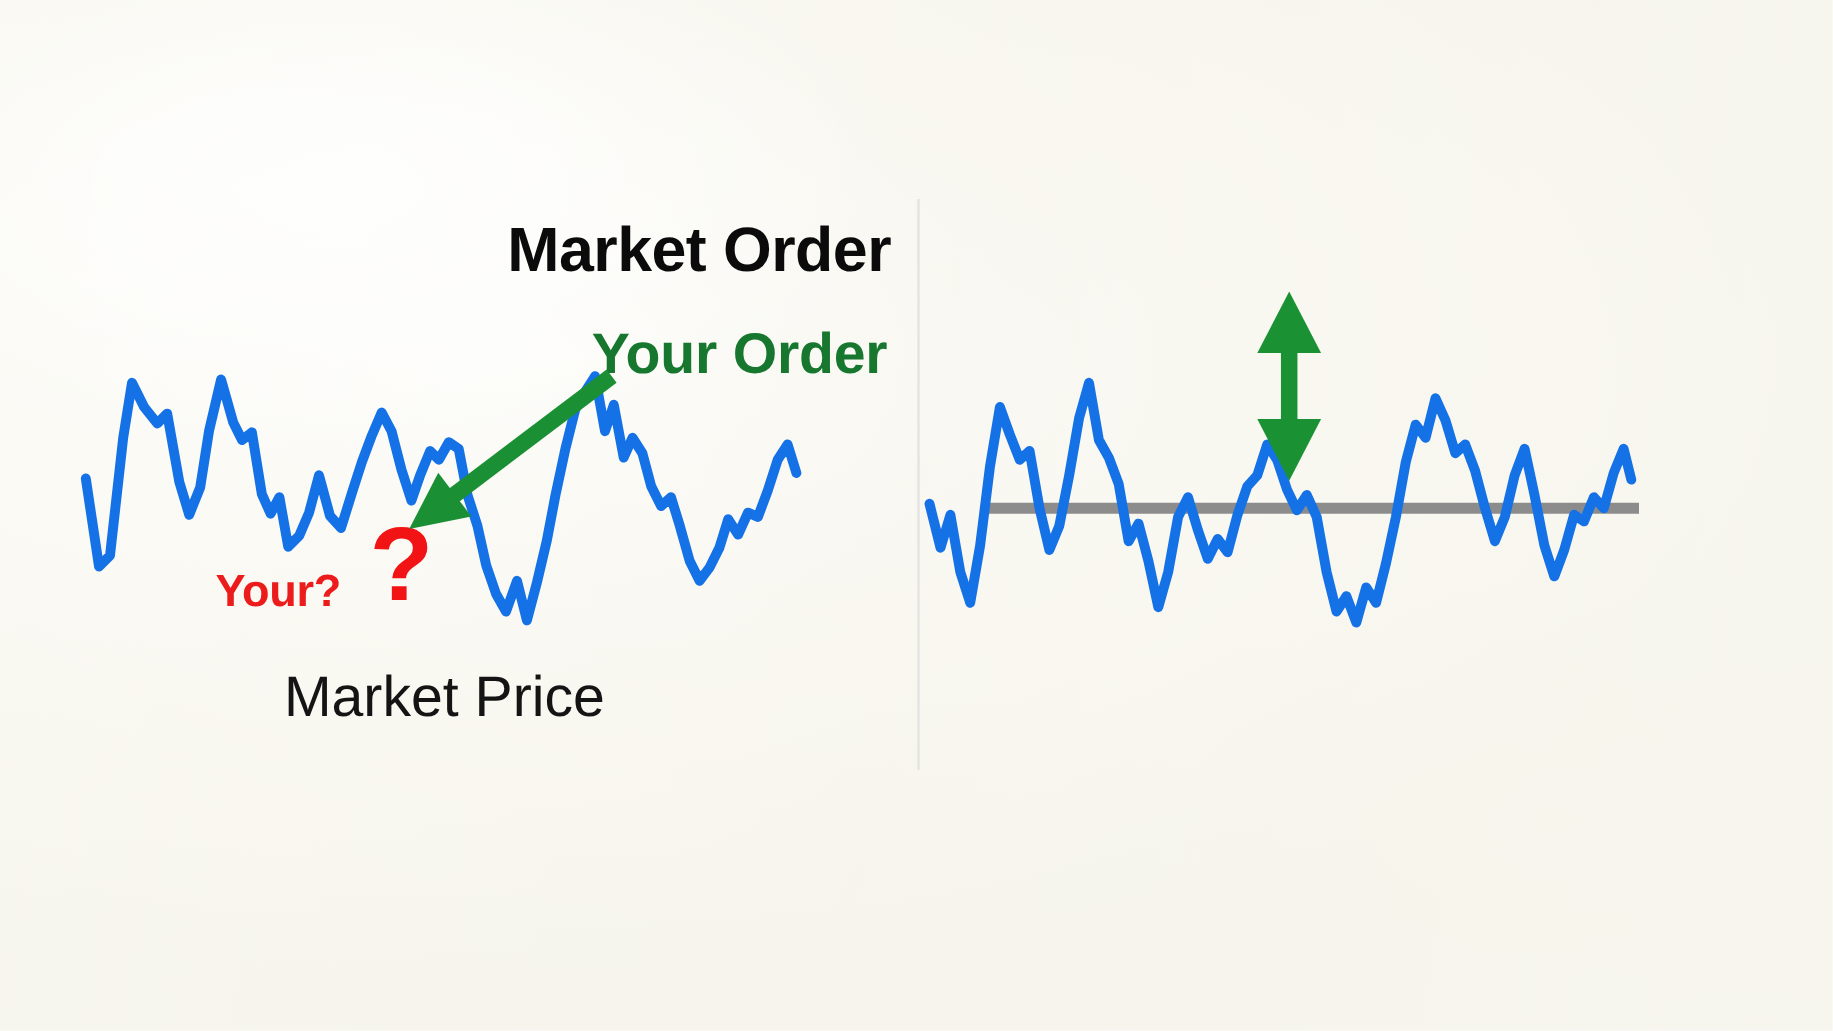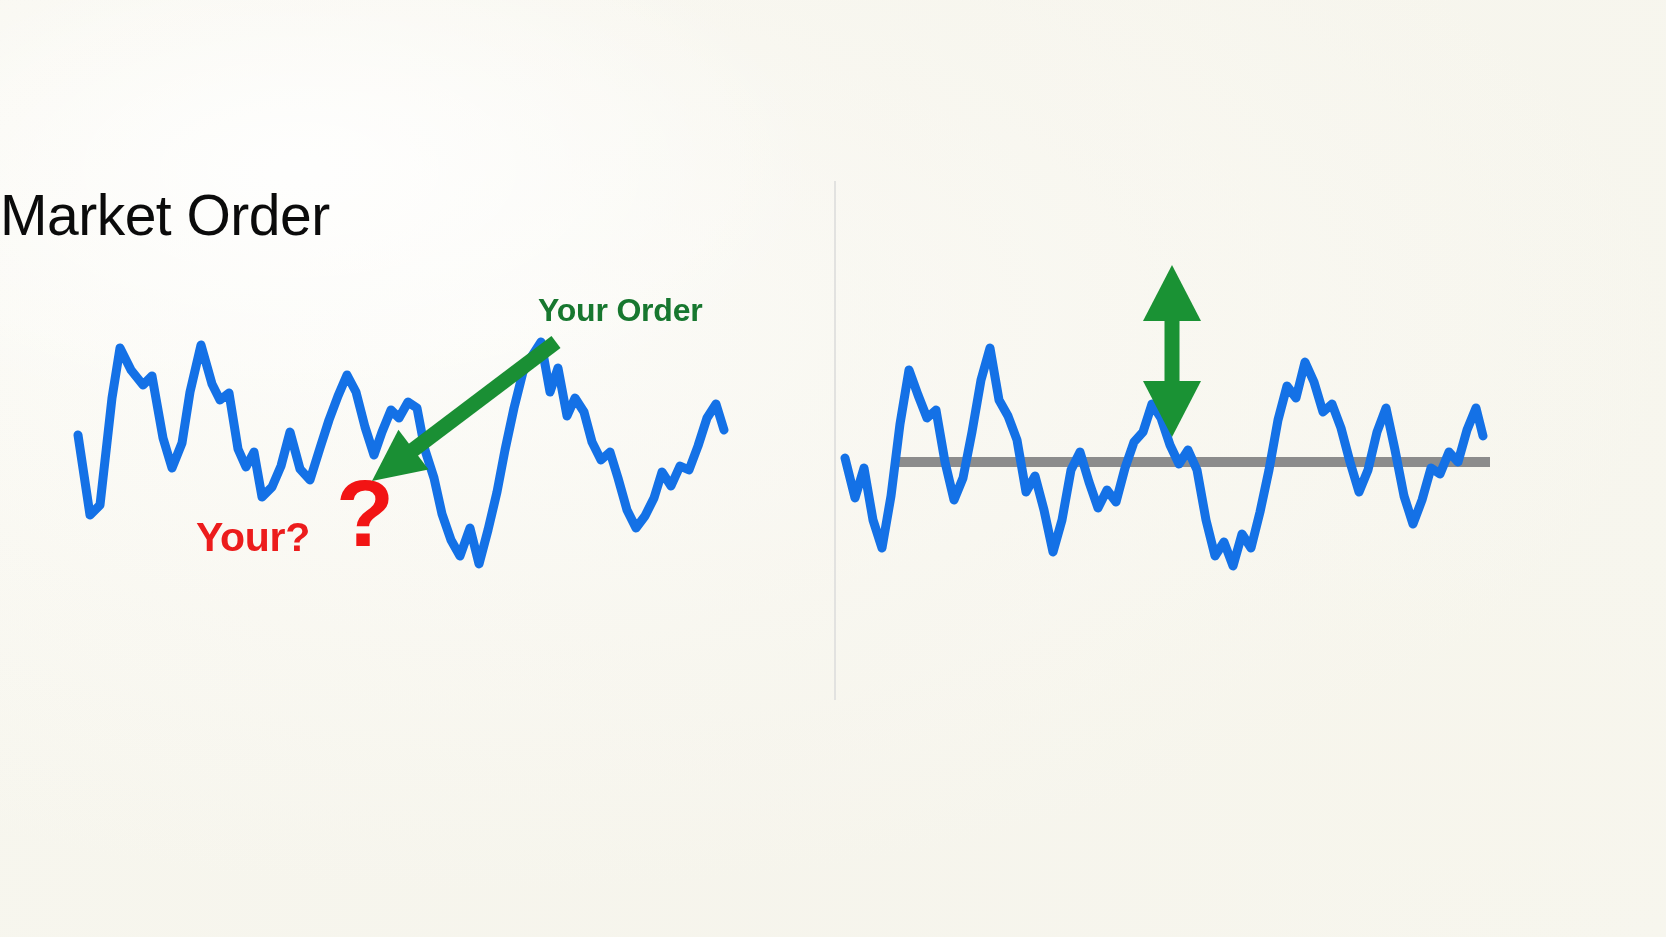--- a/index.html
+++ b/index.html
@@ -37,44 +37,45 @@
     position: absolute;
     left: 834px;
     top: 181px;
     width: 2px;
     height: 519px;
     background: #e2e2e0;
   }
 
   .panel-title {
     position: absolute;
-    text-align: left;
-    font-weight: normal;
+    text-align: right;
+    font-weight: bold;
     color: #0b0b0b;
     font-size: 57px;
     letter-spacing: -0.5px;
     white-space: nowrap;
+    margin-top: 12px;
   }
   #title-market { left: 0;   top: 182px; width: 810px; }
 
   .panel-footer {
     position: absolute;
     text-align: center;
     font-weight: normal;
     color: #141414;
     font-size: 52px;
     white-space: nowrap;
   }
   #footer-market { left: 0;   top: 604px; width: 808px; }
 
   #label-your-order {
     position: absolute;
     left: 538px;
     top: 292px;
-    font-size: 32px;
+    font-size: 52px;
     font-weight: bold;
     color: #17772f;
     white-space: nowrap;
     letter-spacing: -0.2px;
   }
 
   #label-price {
     position: absolute;
     left: 196px;
     top: 514px;
@@ -100,20 +101,21 @@
 </style>
 </head>
 <body>
 
 <div id="stage">
 
   <div id="divider"></div>
 
   <div class="panel" id="panel-market">
     <div class="panel-title" id="title-market">Market Order</div>
+    <div class="panel-footer" id="footer-market">Market Price</div>
   </div>
 
   <div id="label-your-order">Your Order</div>
 
   <div id="label-price">Your?</div>
 
   <div id="label-qmark">?</div>
 
   <div class="panel" id="panel-limit">
     

